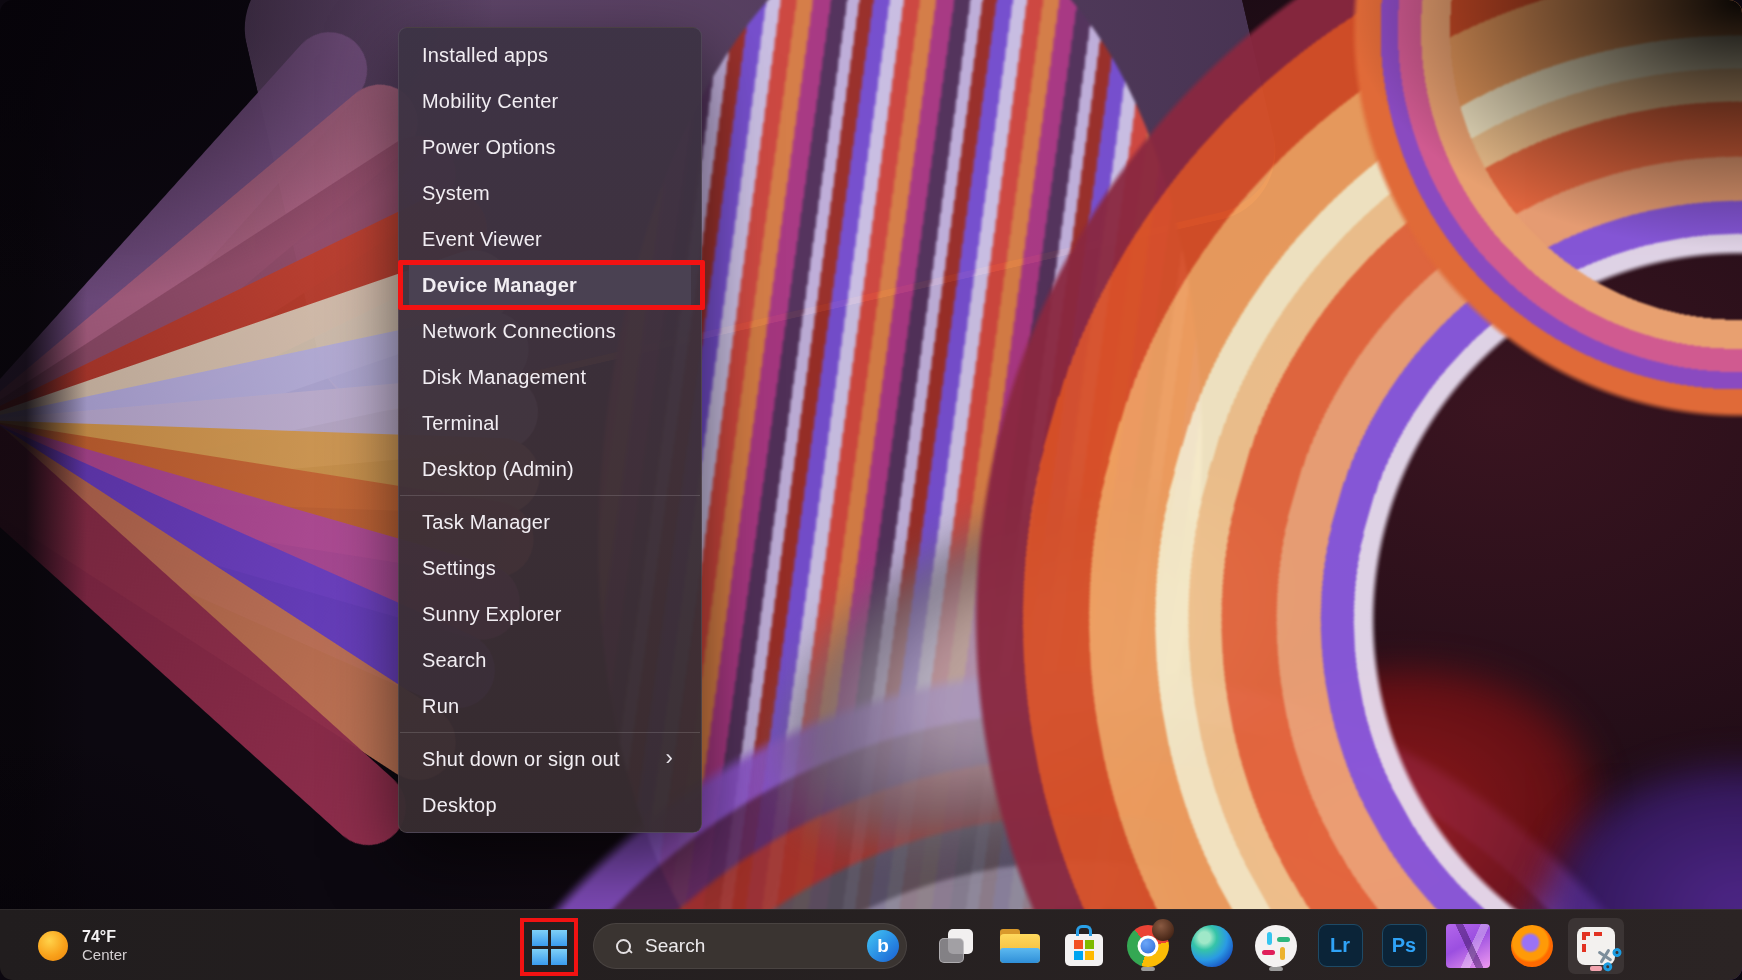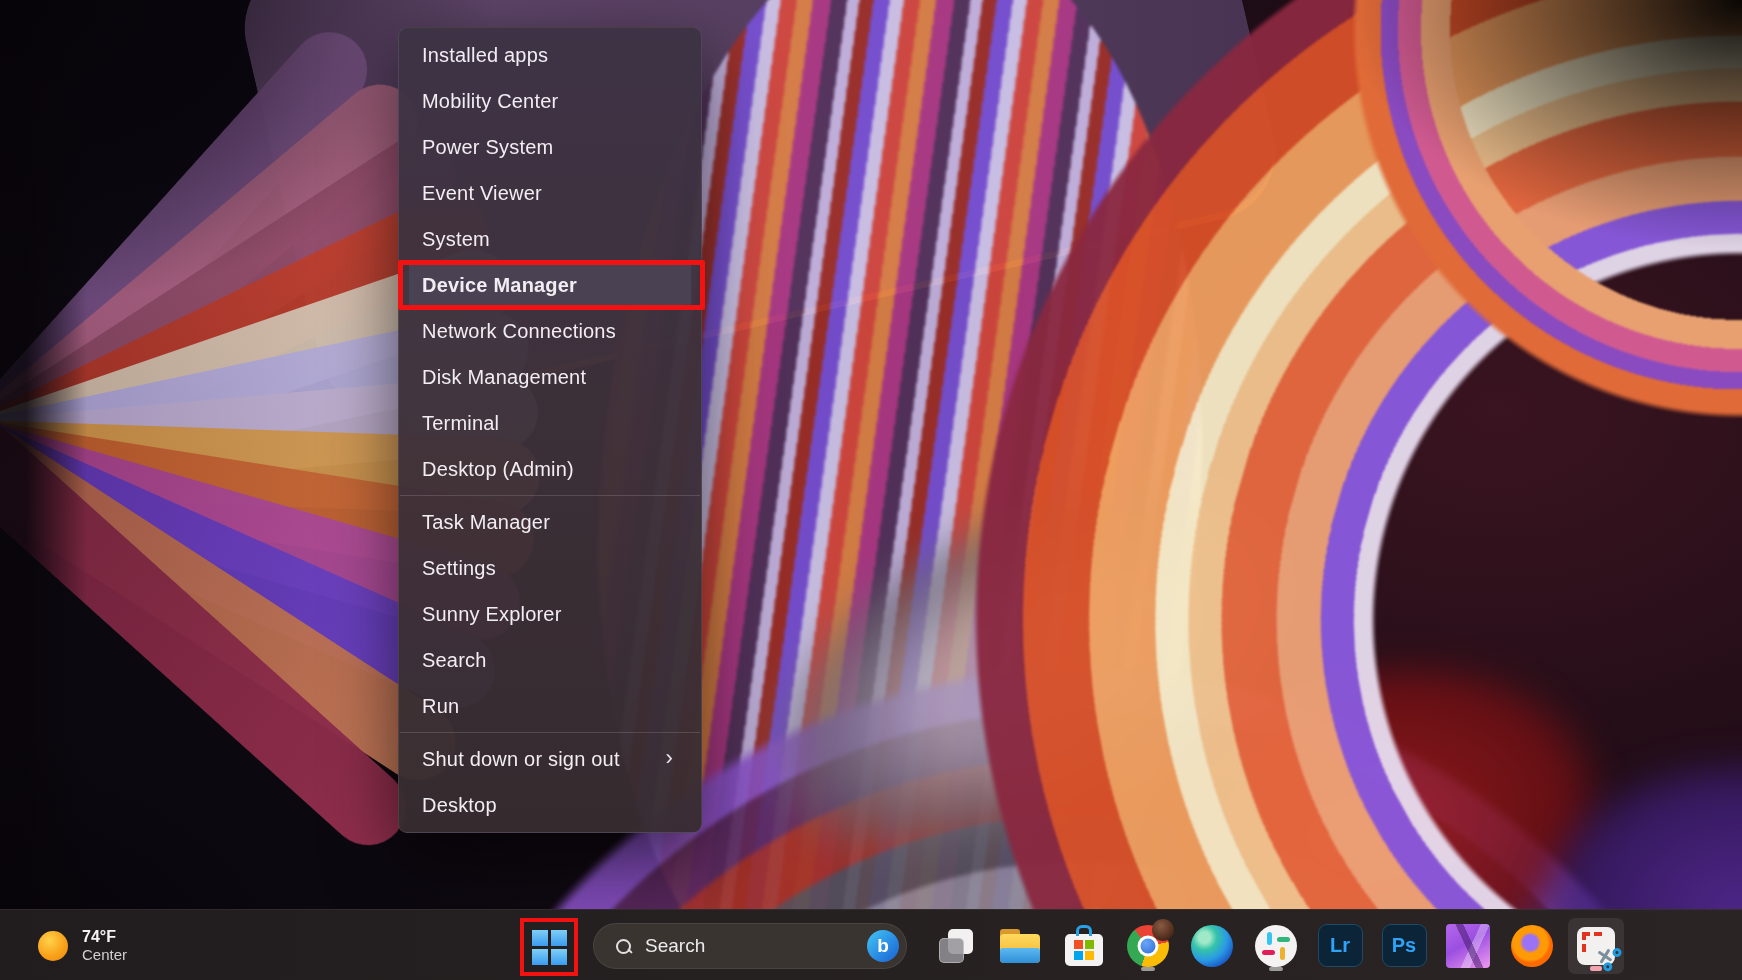--- a/index.html
+++ b/index.html
@@ -1,18 +1,18 @@
 <!DOCTYPE html>
 <html><head>
 <meta charset="utf-8">
 <style>
   * { margin:0; padding:0; box-sizing:border-box; }
   html,body { width:1742px; height:980px; overflow:hidden; background:#0c0810;
               font-family:"Liberation Sans", sans-serif; }
-  .stage { position:relative; width:1742px; height:980px; overflow:hidden; }
+  .stage { position:relative; width:1742px; height:980px; overflow:hidden;border-radius:13px; }
 
   
   .wallpaper { position:absolute; inset:0; overflow:hidden;
     background:
       radial-gradient(1300px 900px at 86% 42%, #3a1420 0%, #1a0b14 55%, #0c0810 100%);
   }
   .wp { position:absolute; }
   .wp-sheet { left:270px; top:-140px; width:980px; height:460px;
     background:linear-gradient(100deg,#6a4e74,#553e60 70%,#4a3656);
     transform:rotate(-13deg); border-radius:70px;
@@ -219,23 +219,23 @@
     <div class="wp wp-red"></div>
     <div class="wp wp-purple"></div>
     <div class="wp wp-arcs1"></div>
     <div class="wp wp-topright"></div>
     <div class="wp wp-vignette"></div>
   </div>
 
   <div class="winx">
     <div class="mi">Installed apps</div>
     <div class="mi">Mobility Center</div>
-    <div class="mi">Power System</div>
+    <div class="mi">Power Options</div>
+    <div class="mi">System</div>
     <div class="mi">Event Viewer</div>
-    <div class="mi">System</div>
     <div class="mi hl">
       <span>Device Manager</span>
       <span class="red-frame"></span>
     </div>
     <div class="mi">Network Connections</div>
     <div class="mi">Disk Management</div>
     <div class="mi">Terminal</div>
     <div class="mi">Desktop (Admin)</div>
     <div class="sep"></div>
     <div class="mi">Task Manager</div>

